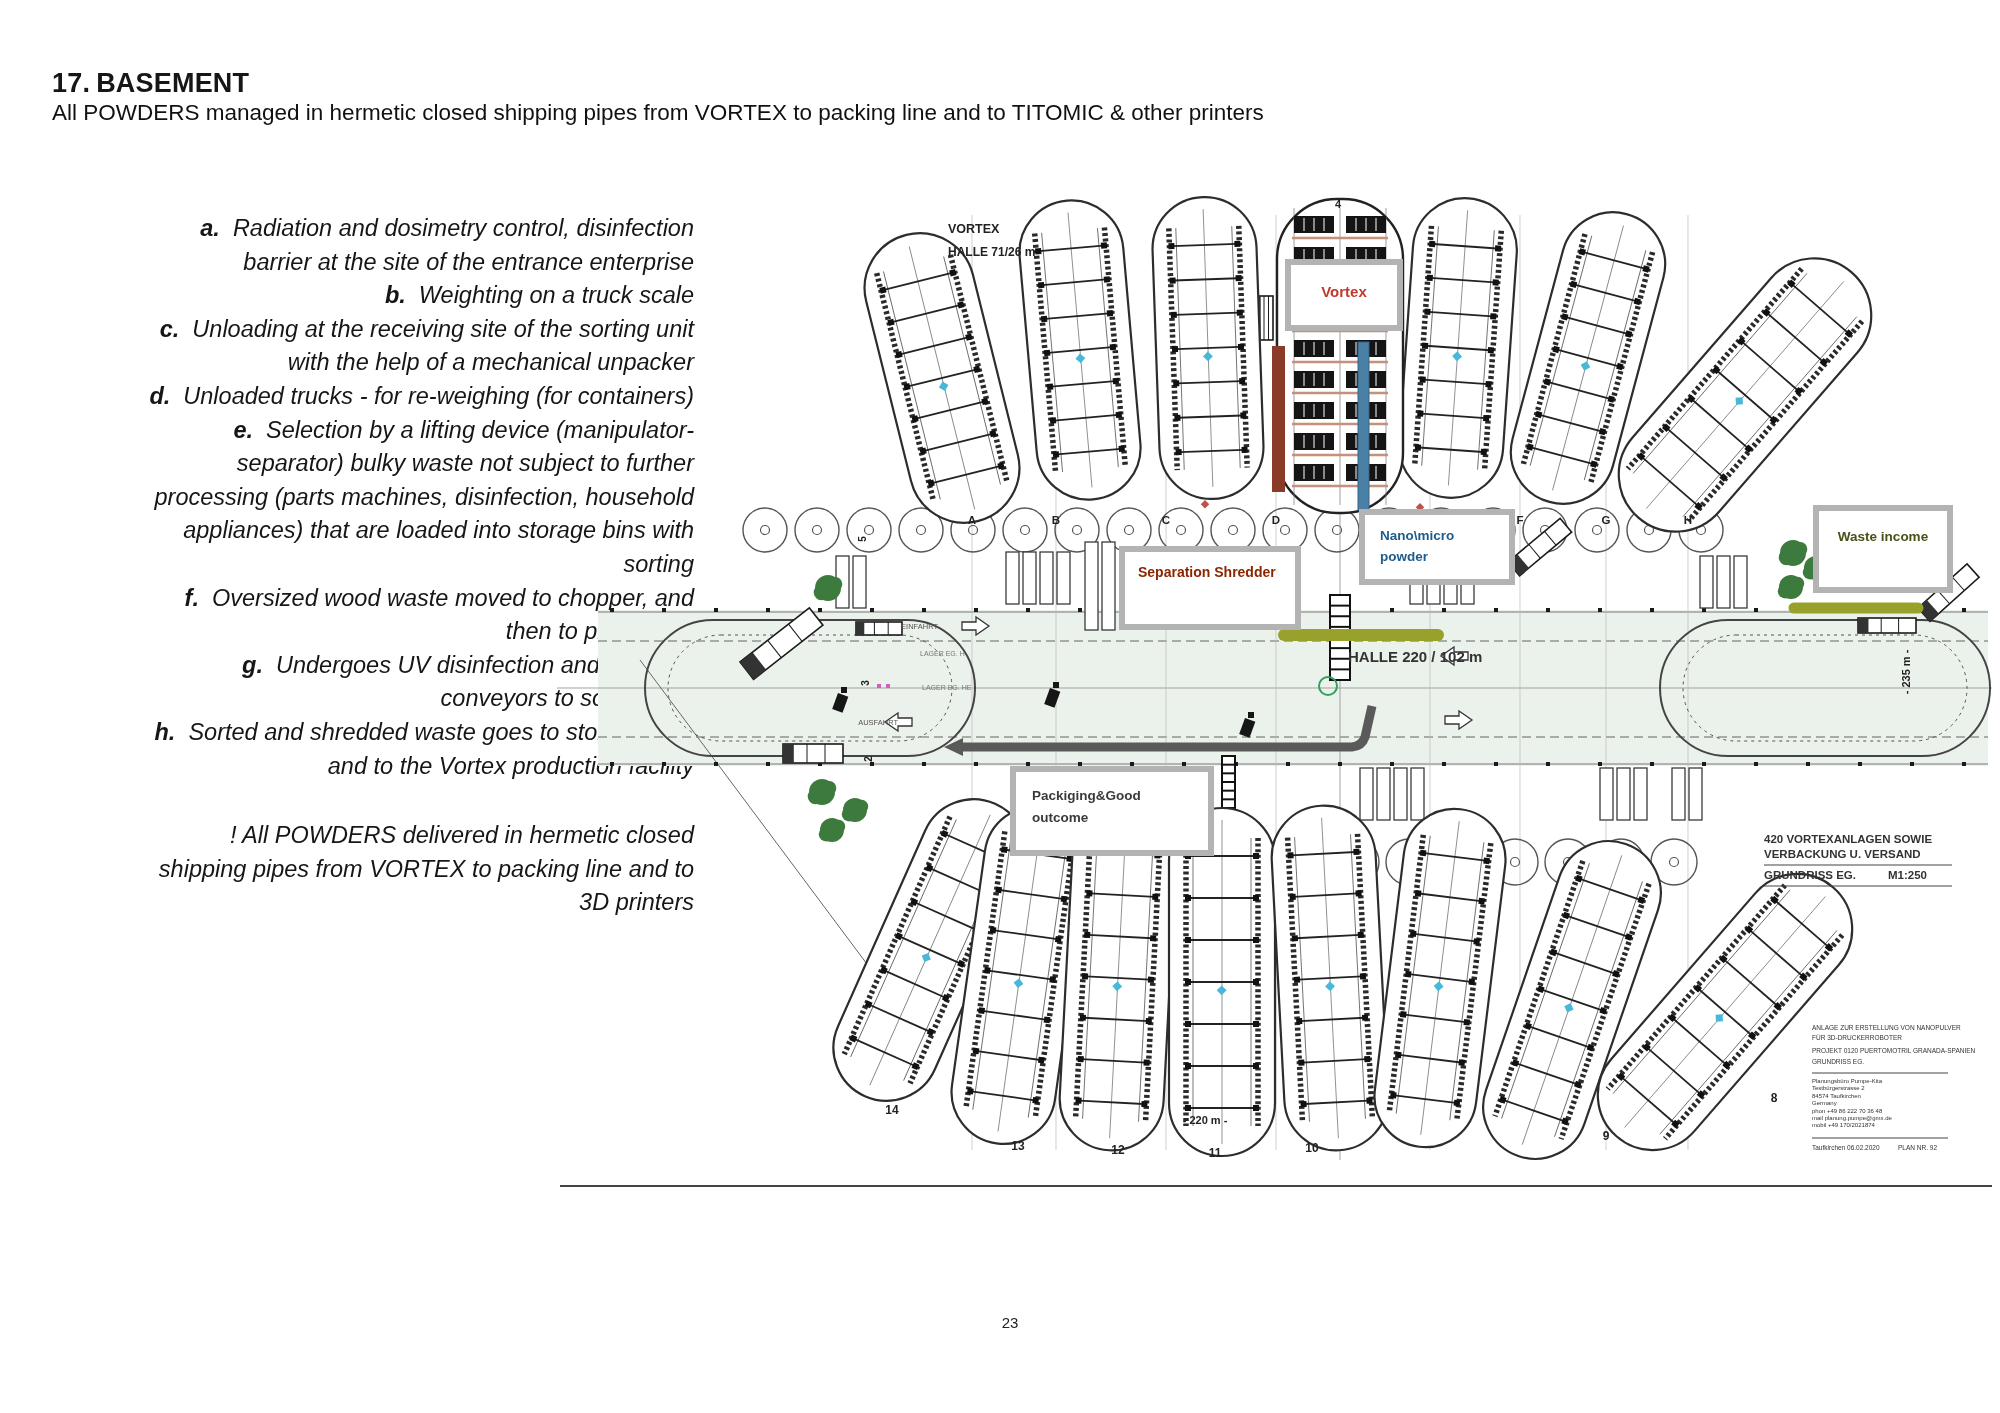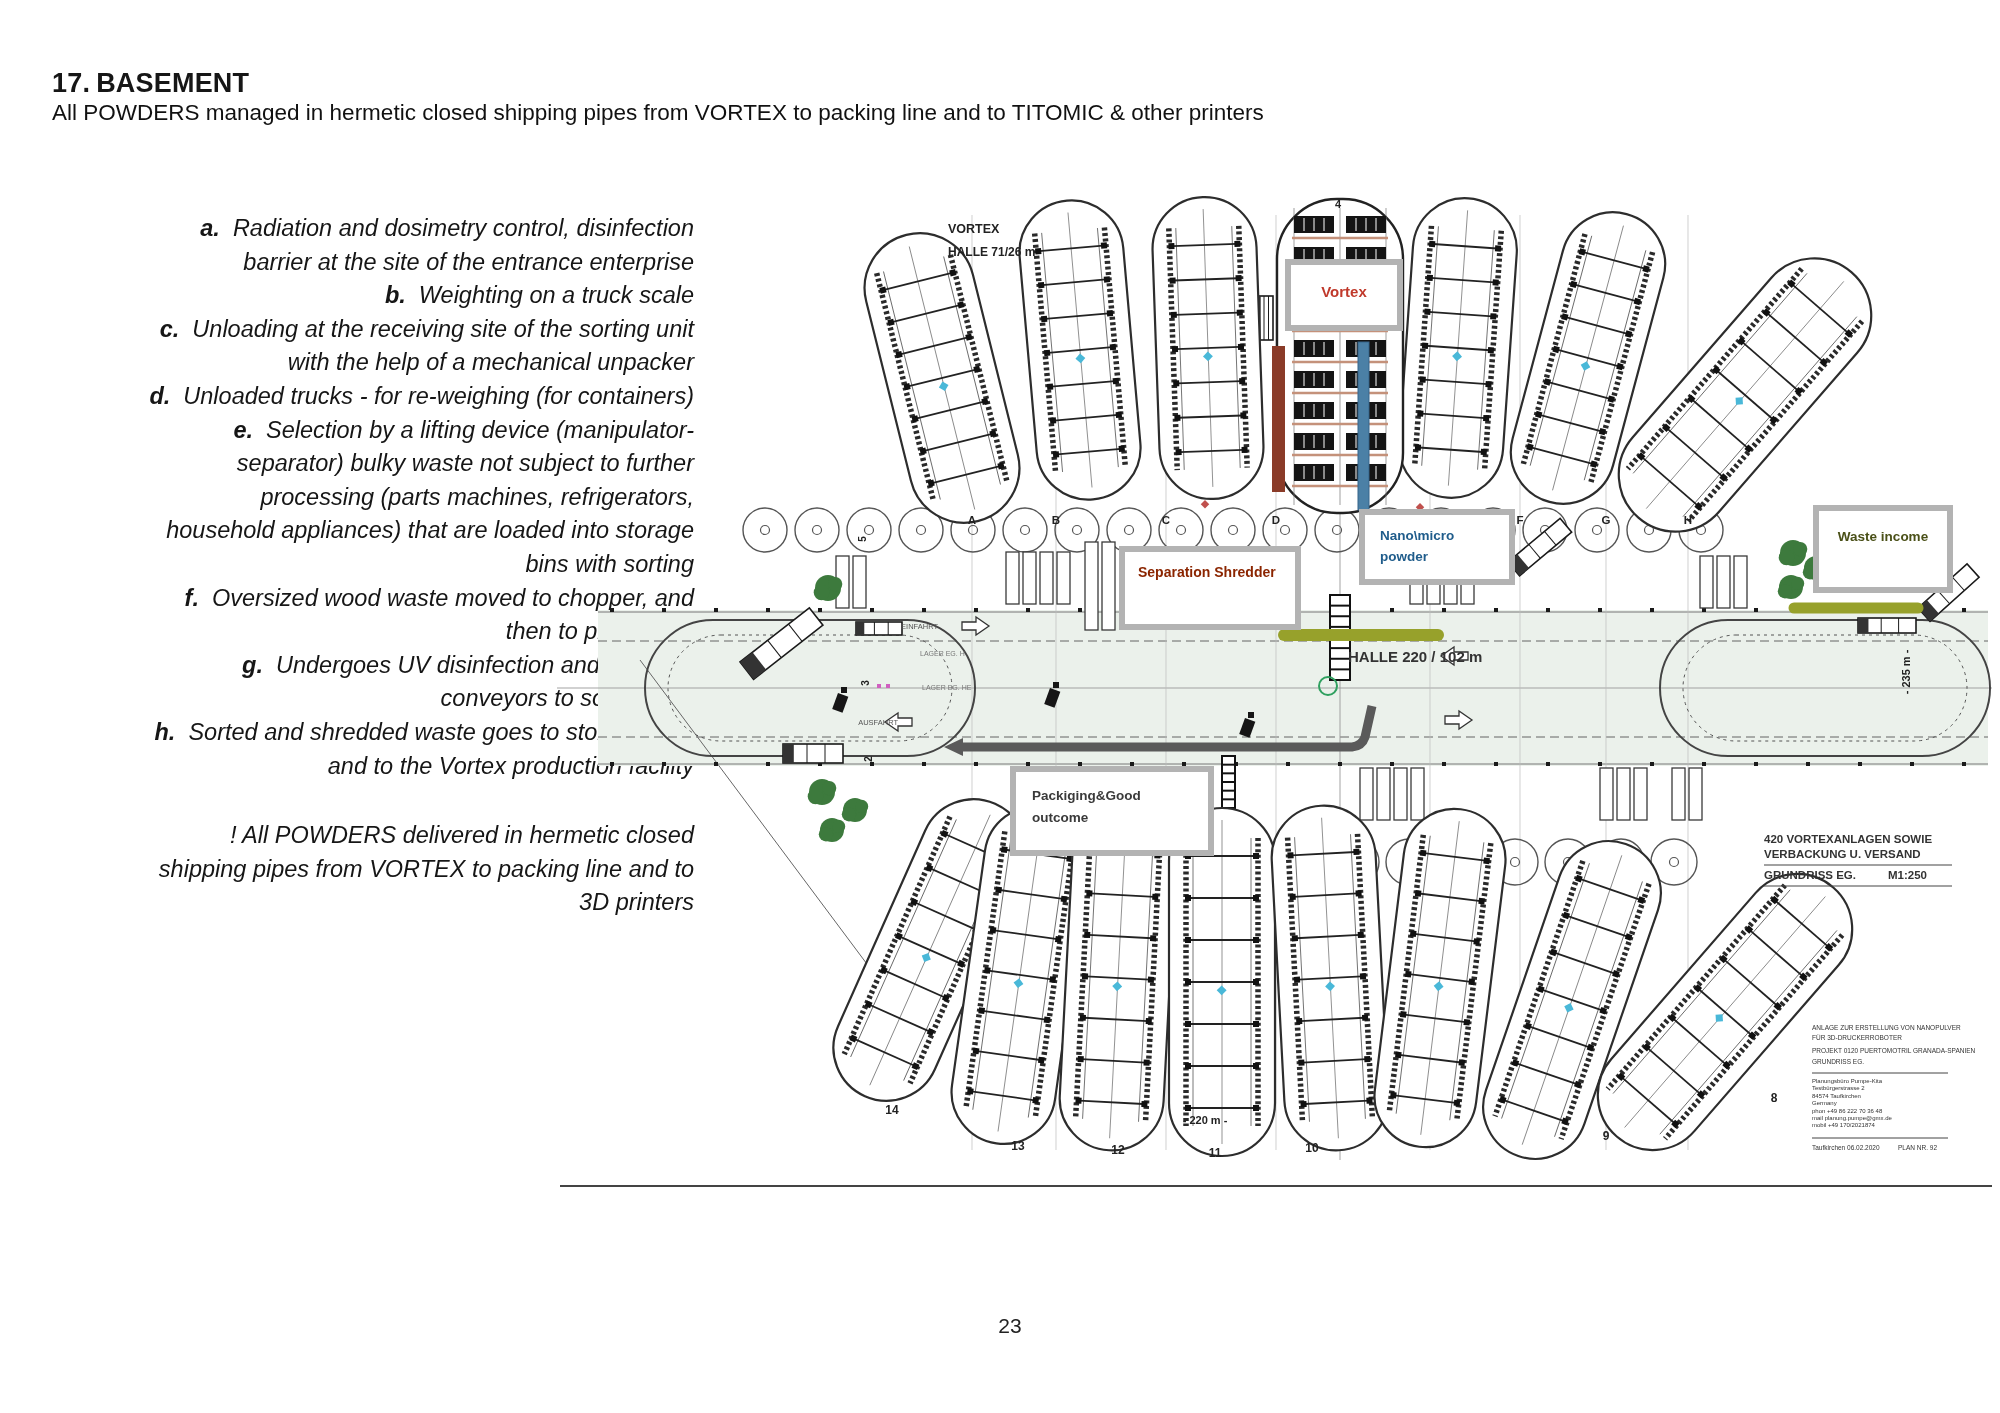--- a/index.html
+++ b/index.html
@@ -7,37 +7,37 @@
     width:2000px;height:1413px;position:relative;background:#ffffff;
     font-family:"Liberation Sans",sans-serif;color:#1c1c1c;overflow:hidden;
   }
   .heading{position:absolute;left:52px;top:50px;font-size:27px;font-weight:bold;color:#161616;letter-spacing:.2px;}
   .heading .num{margin-right:6px;}
   .subtitle{position:absolute;left:52px;top:92px;font-size:22.5px;color:#111;margin-top:8px;}
   .listcol{position:absolute;left:148px;top:212px;width:546px;text-align:right;
     font-size:23.5px;line-height:33.6px;color:#161616;font-style:italic;}
   .listcol .li b{margin-right:13px;}
   .listcol .note{margin-top:36px;}
-  .pagenum{position:absolute;left:960px;top:1314px;width:100px;text-align:center;font-size:21px;color:#222;}
+  .pagenum{position:absolute;left:960px;top:1314px;width:100px;text-align:center;font-size:15px;color:#222;}
   #plan-wrap{position:absolute;left:555px;top:135px;width:1445px;height:1065px;}
   svg text{font-family:"Liberation Sans",sans-serif;}
 </style>
 </head>
 <body>
 
 <main>
   <h1 class="heading"><span class="num">17.</span><span>BASEMENT</span></h1>
   <p class="subtitle">All POWDERS managed in hermetic closed shipping pipes from VORTEX to packing line and to TITOMIC &amp; other printers</p>
 
   <div class="listcol" id="list-container">
       <div class="li"><b>a.</b><span>Radiation and dosimetry control, disinfection barrier at the site of the entrance enterprise</span></div>
       <div class="li"><b>b.</b><span>Weighting on a truck scale</span></div>
       <div class="li"><b>c.</b><span>Unloading at the receiving site of the sorting unit with the help of a mechanical unpacker</span></div>
       <div class="li"><b>d.</b><span>Unloaded trucks - for re-weighing (for containers)</span></div>
-      <div class="li"><b>e.</b><span>Selection by a lifting device (manipulator-separator) bulky waste not subject to further processing (parts machines, refrigerators, household appliances) that are loaded into storage bins with sorting</span></div>
+      <div class="li"><b>e.</b><span>Selection by a lifting device (manipulator-separator) bulky waste not subject to further processing (parts machines, disinfection, household appliances) that are loaded into storage bins with sorting</span></div>
       <div class="li"><b>f.</b><span>Oversized wood waste moved to chopper, and then to production</span></div>
       <div class="li"><b>g.</b><span>Undergoes UV disinfection and is fed by conveyors to sorting line</span></div>
       <div class="li"><b>h.</b><span>Sorted and shredded waste goes to storage bins and to the Vortex production facility</span></div>
       <div class="note">! All POWDERS delivered in hermetic closed shipping pipes from VORTEX to packing line and to 3D printers</div>
     </div>
 
   <div id="plan-wrap"><svg viewBox="555 135 1445 1065" width="1445" height="1065">
         <rect x="598" y="610" width="1390" height="156" fill="#ebf1eb"></rect>
         <line x1="598" y1="612" x2="1988" y2="612" stroke="#777" stroke-width="1"></line>
         <line x1="598" y1="764" x2="1988" y2="764" stroke="#777" stroke-width="1"></line>

